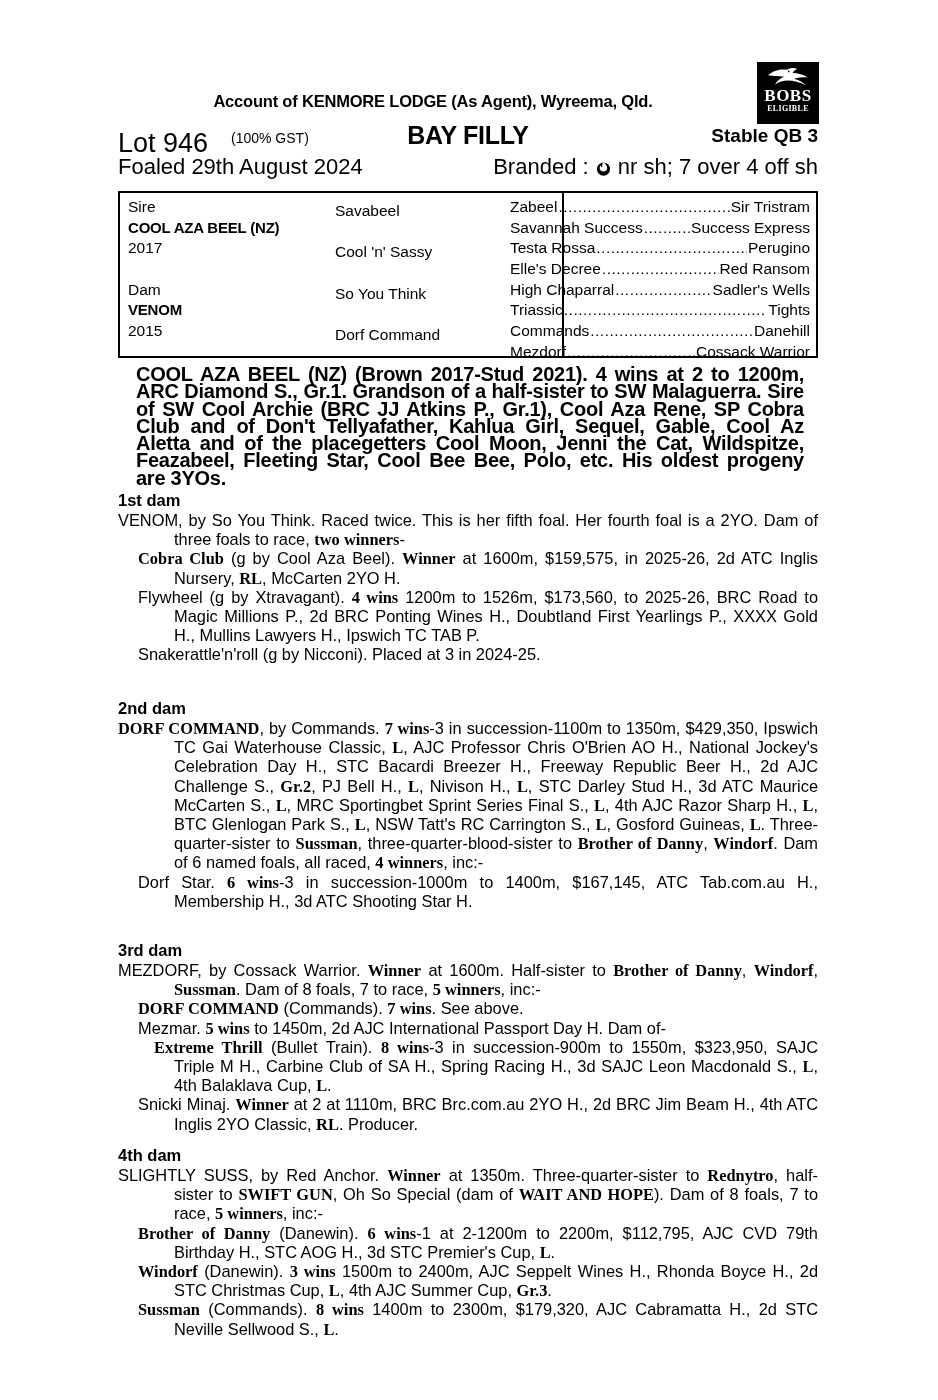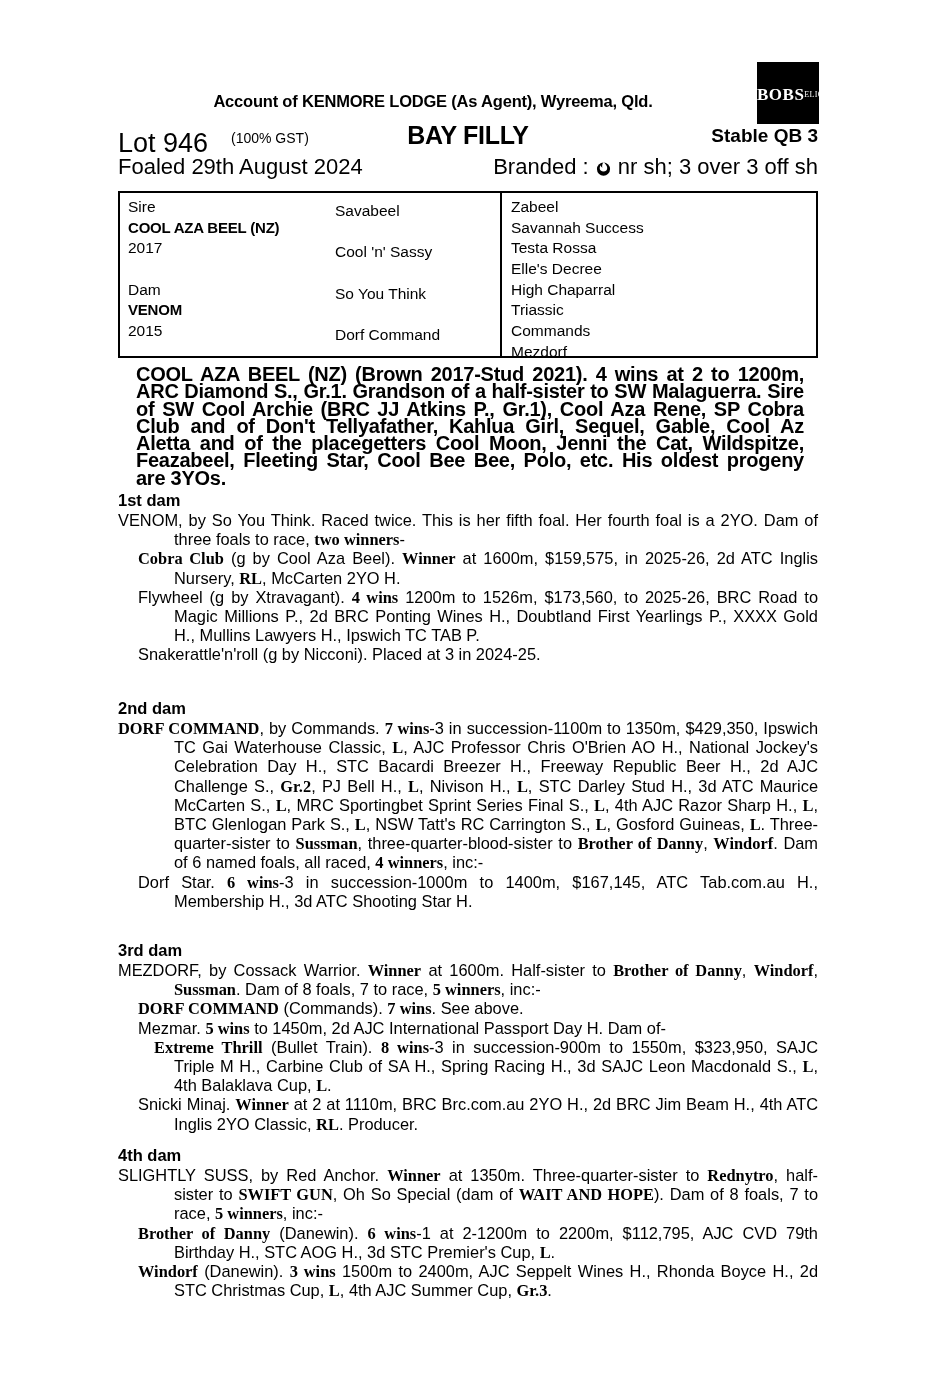--- a/index.html
+++ b/index.html
@@ -18,20 +18,21 @@
 
   
   .bobs-logo {
     position: absolute;
     left: 757px;
     top: 62px;
     width: 62px;
     height: 62px;
     background: #000000;
     display: flex;
+    flex-direction: column;
     align-items: center;
     justify-content: flex-start;
     padding-top: 3px;
     box-sizing: border-box;
   }
   .bobs-logo .horse {
     width: 46px;
     height: 22px;
     display: block;
   }
@@ -40,21 +41,21 @@
     font-family: "Liberation Serif", serif;
     font-weight: bold;
     font-size: 17px;
     line-height: 17px;
     letter-spacing: 0.5px;
     margin-top: 0px;
   }
   .bobs-logo .bobs-sub {
     color: #ffffff;
     font-family: "Liberation Serif", serif;
-    font-weight: normal;
+    font-weight: bold;
     font-size: 8px;
     line-height: 10px;
     letter-spacing: 0.3px;
   }
 
   .account-line {
     position: absolute;
     left: 118px;
     top: 92px;
     width: 630px;
@@ -142,21 +143,21 @@
     top: 191px;
     width: 700px;
     height: 167px;
     border: 2px solid #000;
     box-sizing: border-box;
   }
   .ped-left {
     position: absolute;
     left: 0;
     top: 0;
-    width: 382px;
+    width: 444px;
     height: 100%;
     box-sizing: border-box;
     border-right: 2px solid #000;
   }
   .ped-right {
     position: absolute;
     left: 382px;
     top: 0;
     right: 0;
     height: 100%;
@@ -176,21 +177,20 @@
     left: 8px; top: 4px; right: 6px;
   }
   .dots-row {
     display: flex;
     align-items: baseline;
     height: 20.7px;
     font-size: 15.5px;
     line-height: 20.7px;
     white-space: nowrap;
     overflow: hidden;
-    flex-direction: column;
   }
   .dots-row .n1 { flex: 0 0 auto; }
   .dots-row .dots {
     flex: 1 1 auto;
     overflow: hidden;
     white-space: nowrap;
     letter-spacing: 0.5px;
     margin: 0 1px;
     font-size: 15.5px;
   }
@@ -259,21 +259,21 @@
 <div class="foaled-row">
   <span class="foaled">Foaled 29th August 2024</span>
   <span class="branded">
     <span>Branded :</span>
     <span class="brand-glyph">
       <svg viewBox="0 0 16 16" width="15" height="15">
         <circle cx="8" cy="8.6" r="7" fill="#000000"></circle>
         <path d="M8 1 C6.6 3.4 6.2 5.2 6.8 7.2 C5.8 6.6 5.2 5.6 5 4.4 C3.6 6.4 3.6 8.6 5 10 C6.6 11.6 9.4 11.6 11 10 C12.6 8.4 12.2 5.6 10.4 3.6 C9.8 2.8 9 1.9 8 1 Z" fill="#ffffff"></path>
       </svg>
     </span>
-    <span>nr sh; 3 over 3 off sh</span>
+    <span>nr sh; 7 over 4 off sh</span>
   </span>
 </div>
 
 <div class="ped-table">
   <div class="ped-left">
     <div class="ped-cellcol col-label">
       <div class="ped-line">Sire</div>
       <div class="ped-line b">COOL AZA BEEL (NZ)</div>
       <div class="ped-line">2017</div>
       <div class="ped-line sp">&nbsp;</div>
@@ -358,14 +358,15 @@
       <p class="entry i2"><b>DORF COMMAND</b><span> (Commands). </span><b>7 wins</b><span>. See above.</span></p>
       <p class="entry i2"><span>Mezmar. </span><b>5 wins</b><span> to 1450m, 2d AJC International Passport Day H. Dam of-</span></p>
       <p class="entry i3"><b>Extreme Thrill</b><span> (Bullet Train). </span><b>8 wins</b><span>-3 in succession-900m to 1550m, $323,950, SAJC Triple M H., Carbine Club of SA H., Spring Racing H., 3d SAJC Leon Macdonald S., </span><b>L</b><span>, 4th Balaklava Cup, </span><b>L</b><span>.</span></p>
       <p class="entry i2"><span>Snicki Minaj. </span><b>Winner</b><span> at 2 at 1110m, BRC Brc.com.au 2YO H., 2d BRC Jim Beam H., 4th ATC Inglis 2YO Classic, </span><b>RL</b><span>. Producer.</span></p>
     </div>
     <div class="section" style="top: 1144px;">
       <div class="sec-head">4th dam</div>
       <p class="entry i1"><span>SLIGHTLY SUSS, by Red Anchor. </span><b>Winner</b><span> at 1350m. Three-quarter-sister to </span><b>Rednytro</b><span>, half-sister to </span><b>SWIFT GUN</b><span>, Oh So Special (dam of </span><b>WAIT AND HOPE</b><span>). Dam of 8 foals, 7 to race, </span><b>5 winners</b><span>, inc:-</span></p>
       <p class="entry i2"><b>Brother of Danny</b><span> (Danewin). </span><b>6 wins</b><span>-1 at 2-1200m to 2200m, $112,795, AJC CVD 79th Birthday H., STC AOG H., 3d STC Premier's Cup, </span><b>L</b><span>.</span></p>
       <p class="entry i2"><b>Windorf</b><span> (Danewin). </span><b>3 wins</b><span> 1500m to 2400m, AJC Seppelt Wines H., Rhonda Boyce H., 2d STC Christmas Cup, </span><b>L</b><span>, 4th AJC Summer Cup, </span><b>Gr.3</b><span>.</span></p>
+      <p class="entry i2"><b>Sussman</b><span> (Commands). </span><b>8 wins</b><span> 1400m to 2300m, $179,320, AJC Cabramatta H., 2d STC Neville Sellwood S., </span><b>L</b><span>.</span></p>
     </div>
   </div>
 
 </body></html>

